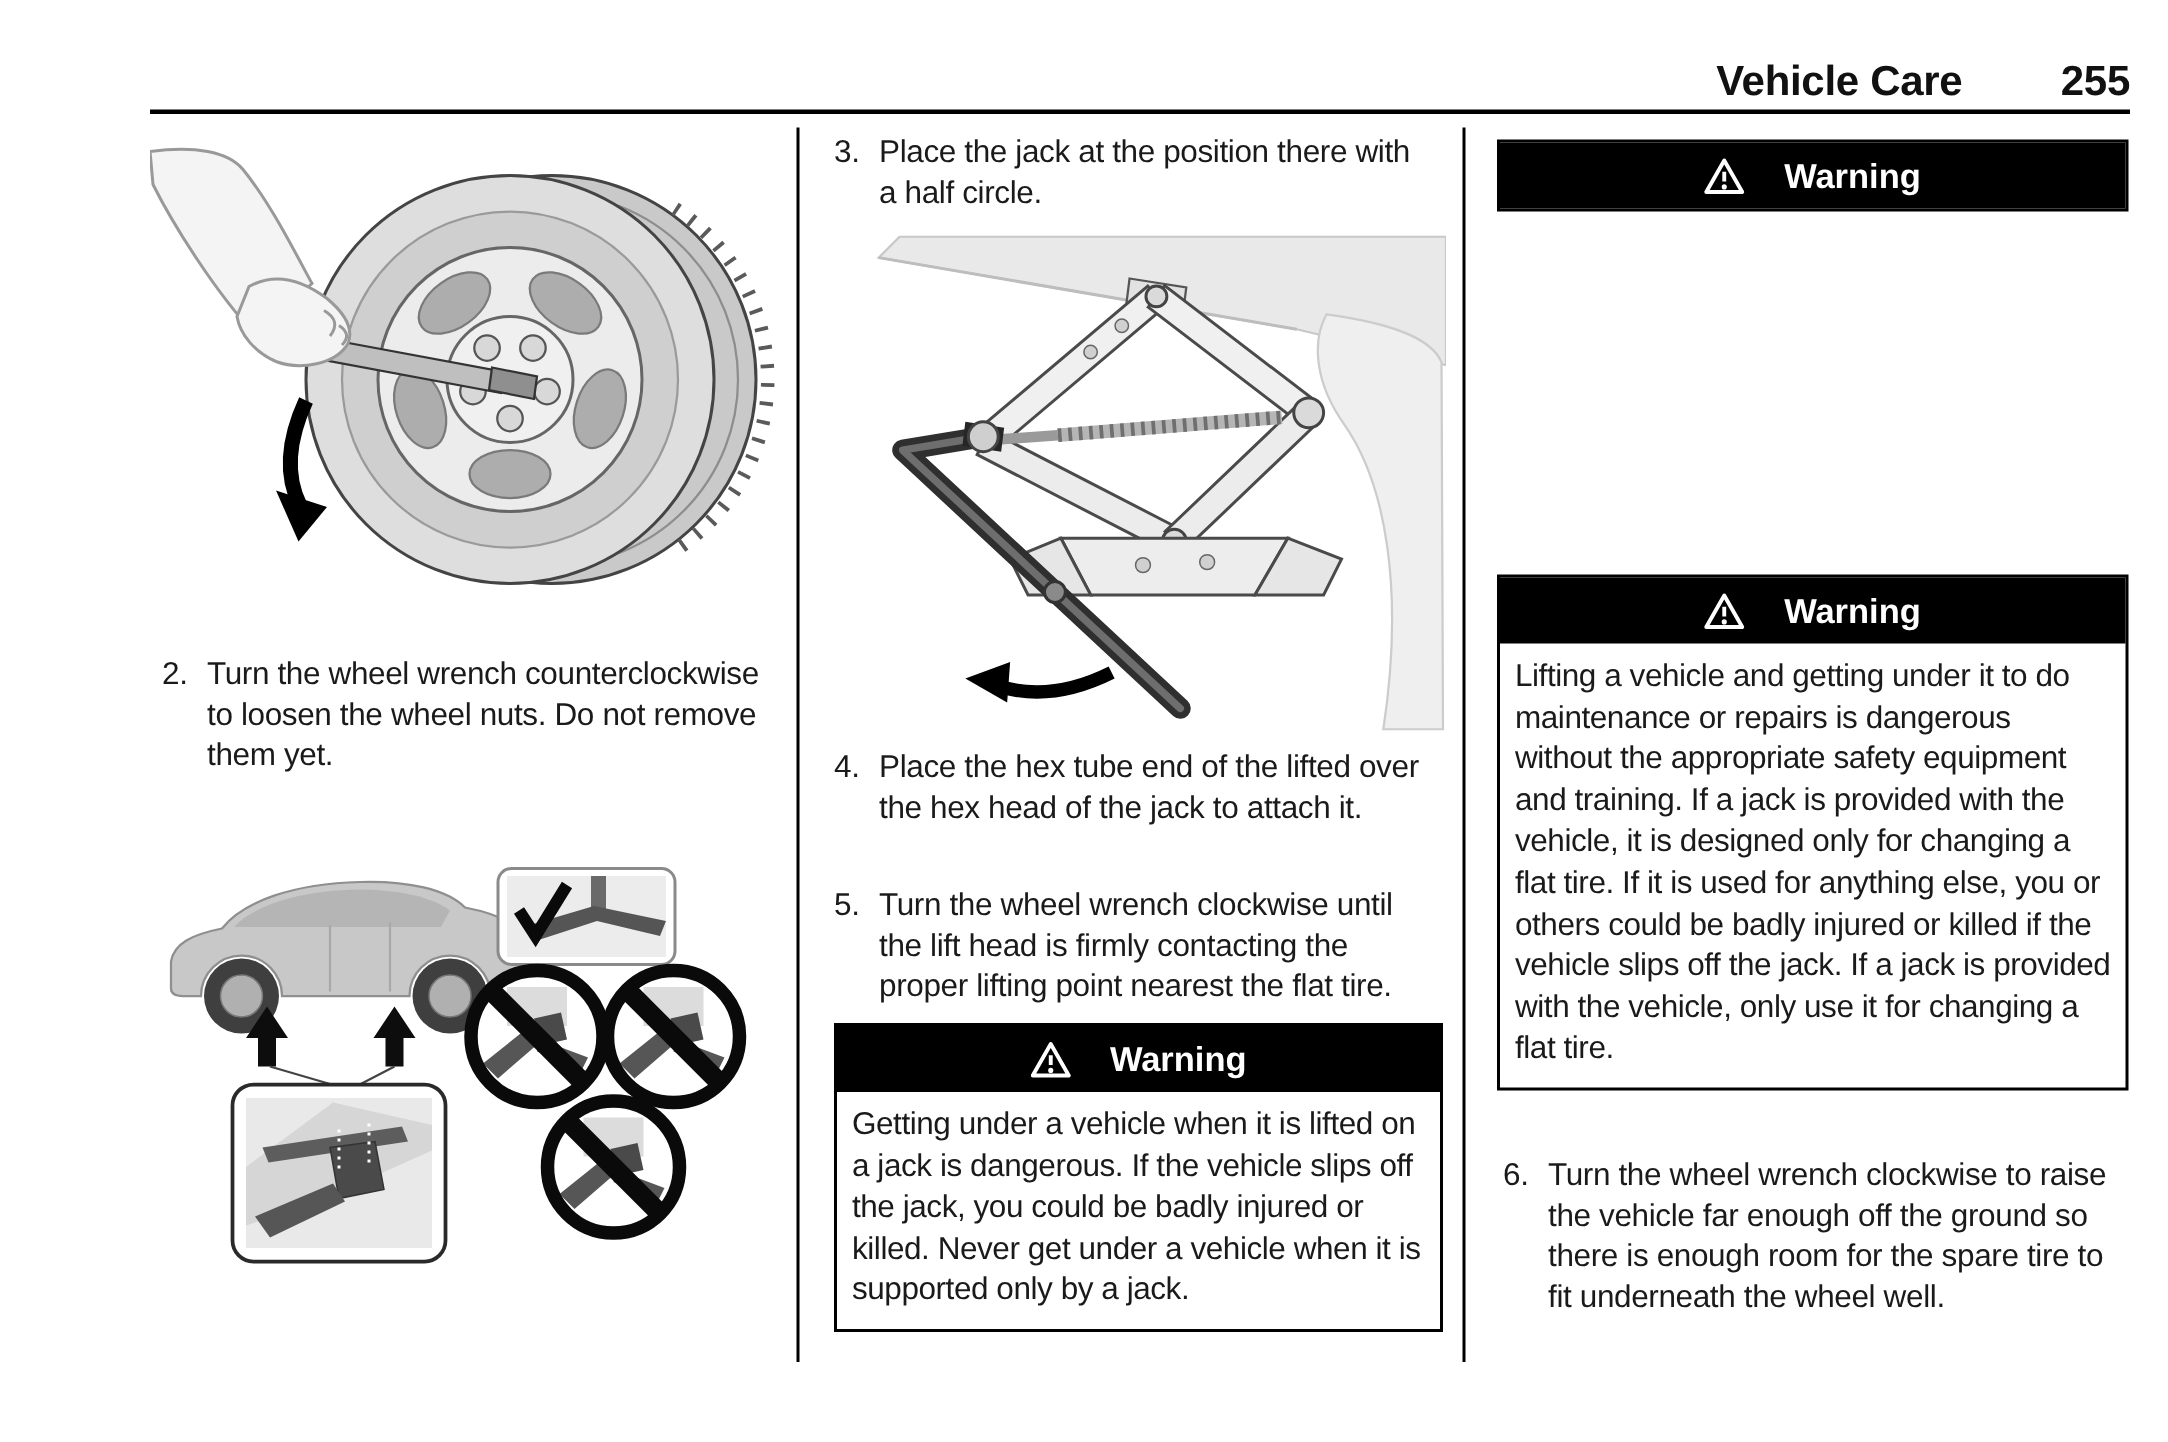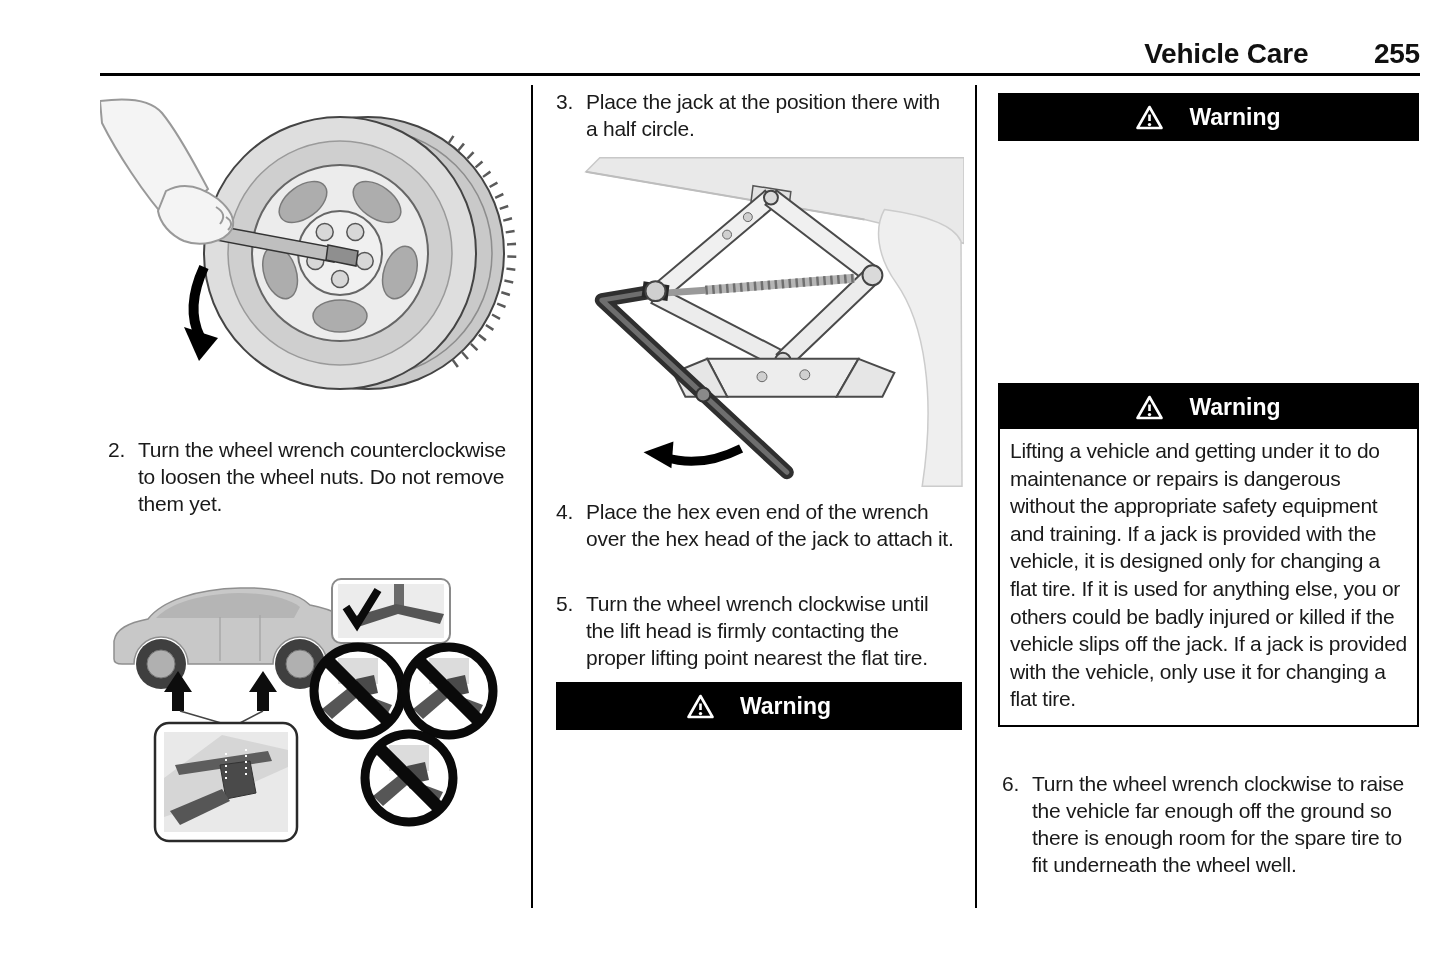--- a/index.html
+++ b/index.html
@@ -207,37 +207,38 @@
     </g>
 
     <g>
       <path d="M186,292 C158,306 132,308 110,301" fill="none" stroke="#000" stroke-width="9"></path>
       <polygon points="118,285 116,312 88,296" fill="#000"></polygon>
     </g>
   </svg>
 
   <div class="step step4">
     <span class="num">4.</span>
-    <span class="stext">Place the hex even end of the wrench over the hex head of the jack to attach it.</span>
+    <span class="stext">Place the hex tube end of the lifted over the hex head of the jack to attach it.</span>
   </div>
 
   <div class="step step5">
     <span class="num">5.</span>
     <span class="stext">Turn the wheel wrench clockwise until the lift head is firmly contacting the proper lifting point nearest the flat tire.</span>
   </div>
 
   <div class="warnbox wmid">
     <div class="whead">
       <svg width="27" height="25" viewBox="0 0 27 25">
         <polygon points="13.5,2 25.5,23 1.5,23" fill="none" stroke="#fff" stroke-width="2.6" stroke-linejoin="round"></polygon>
         <line x1="13.5" y1="9.5" x2="13.5" y2="16" stroke="#fff" stroke-width="2.6"></line>
         <circle cx="13.5" cy="19.6" r="1.7" fill="#fff"></circle>
       </svg>
       <span>Warning</span>
     </div>
+    <div class="wbody">Getting under a vehicle when it is lifted on a jack is dangerous. If the vehicle slips off the jack, you could be badly injured or killed. Never get under a vehicle when it is supported only by a jack.</div>
   </div>
 
   <div class="warnbox w1">
     <div class="whead">
       <svg width="27" height="25" viewBox="0 0 27 25">
         <polygon points="13.5,2 25.5,23 1.5,23" fill="none" stroke="#fff" stroke-width="2.6" stroke-linejoin="round"></polygon>
         <line x1="13.5" y1="9.5" x2="13.5" y2="16" stroke="#fff" stroke-width="2.6"></line>
         <circle cx="13.5" cy="19.6" r="1.7" fill="#fff"></circle>
       </svg>
       <span>Warning</span>

